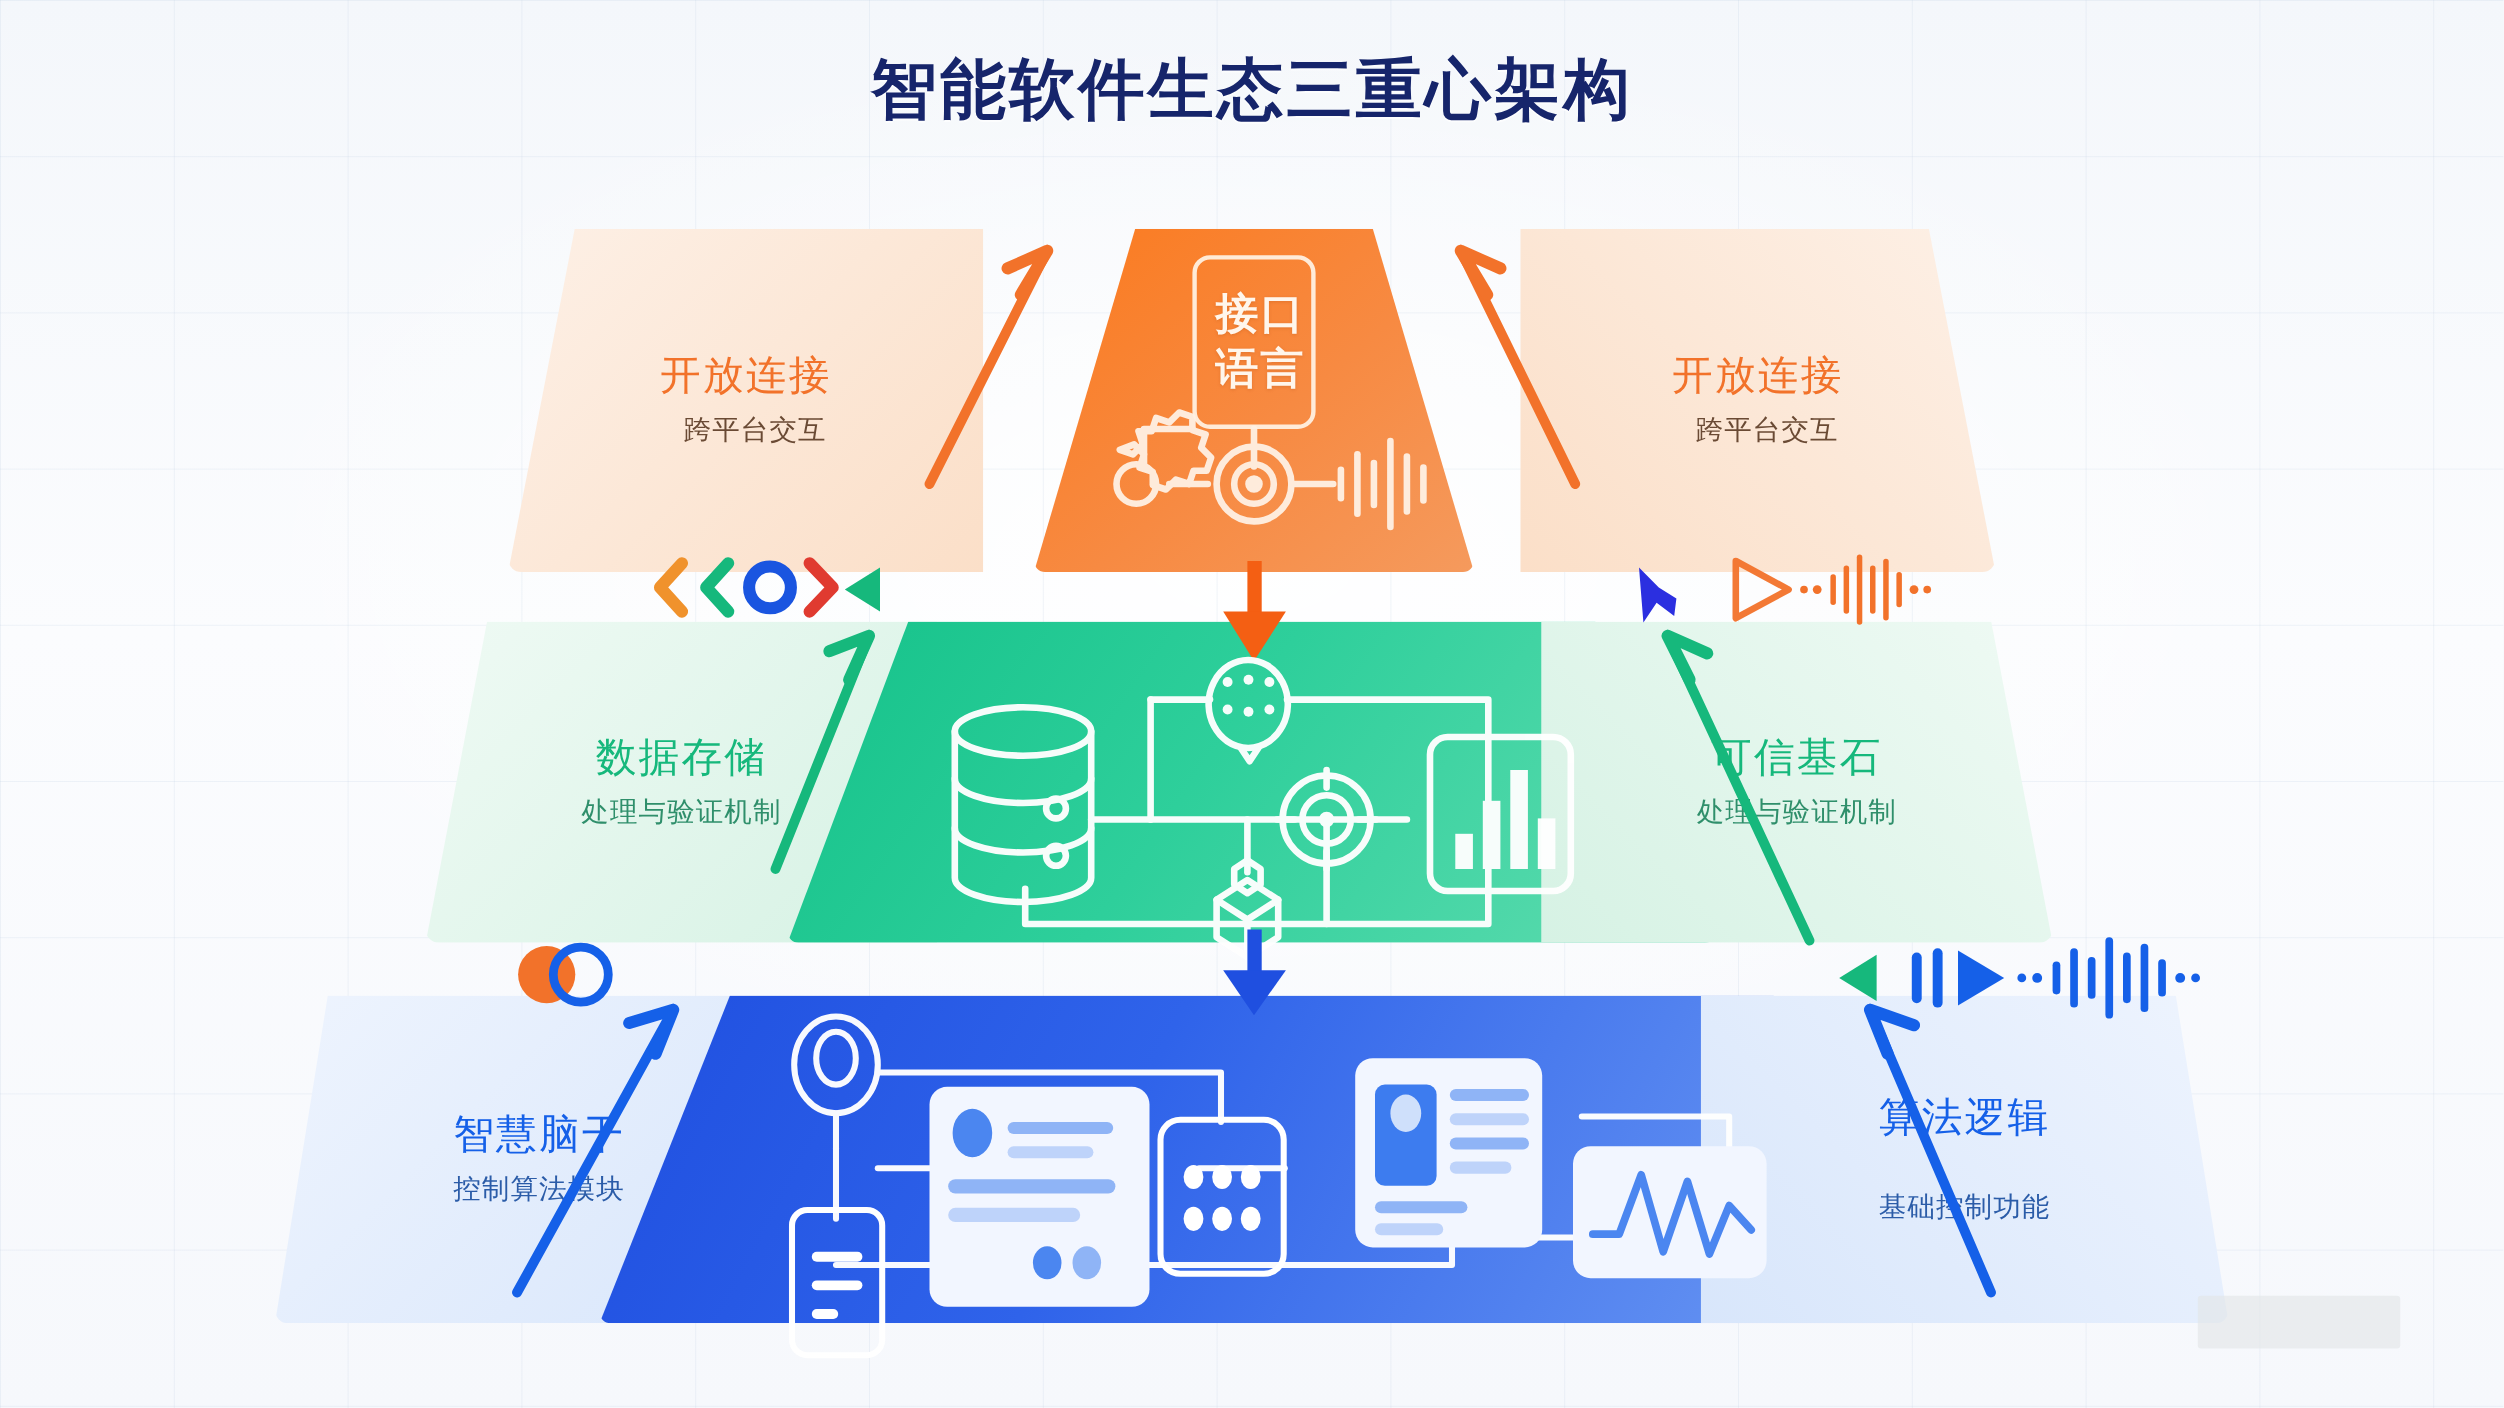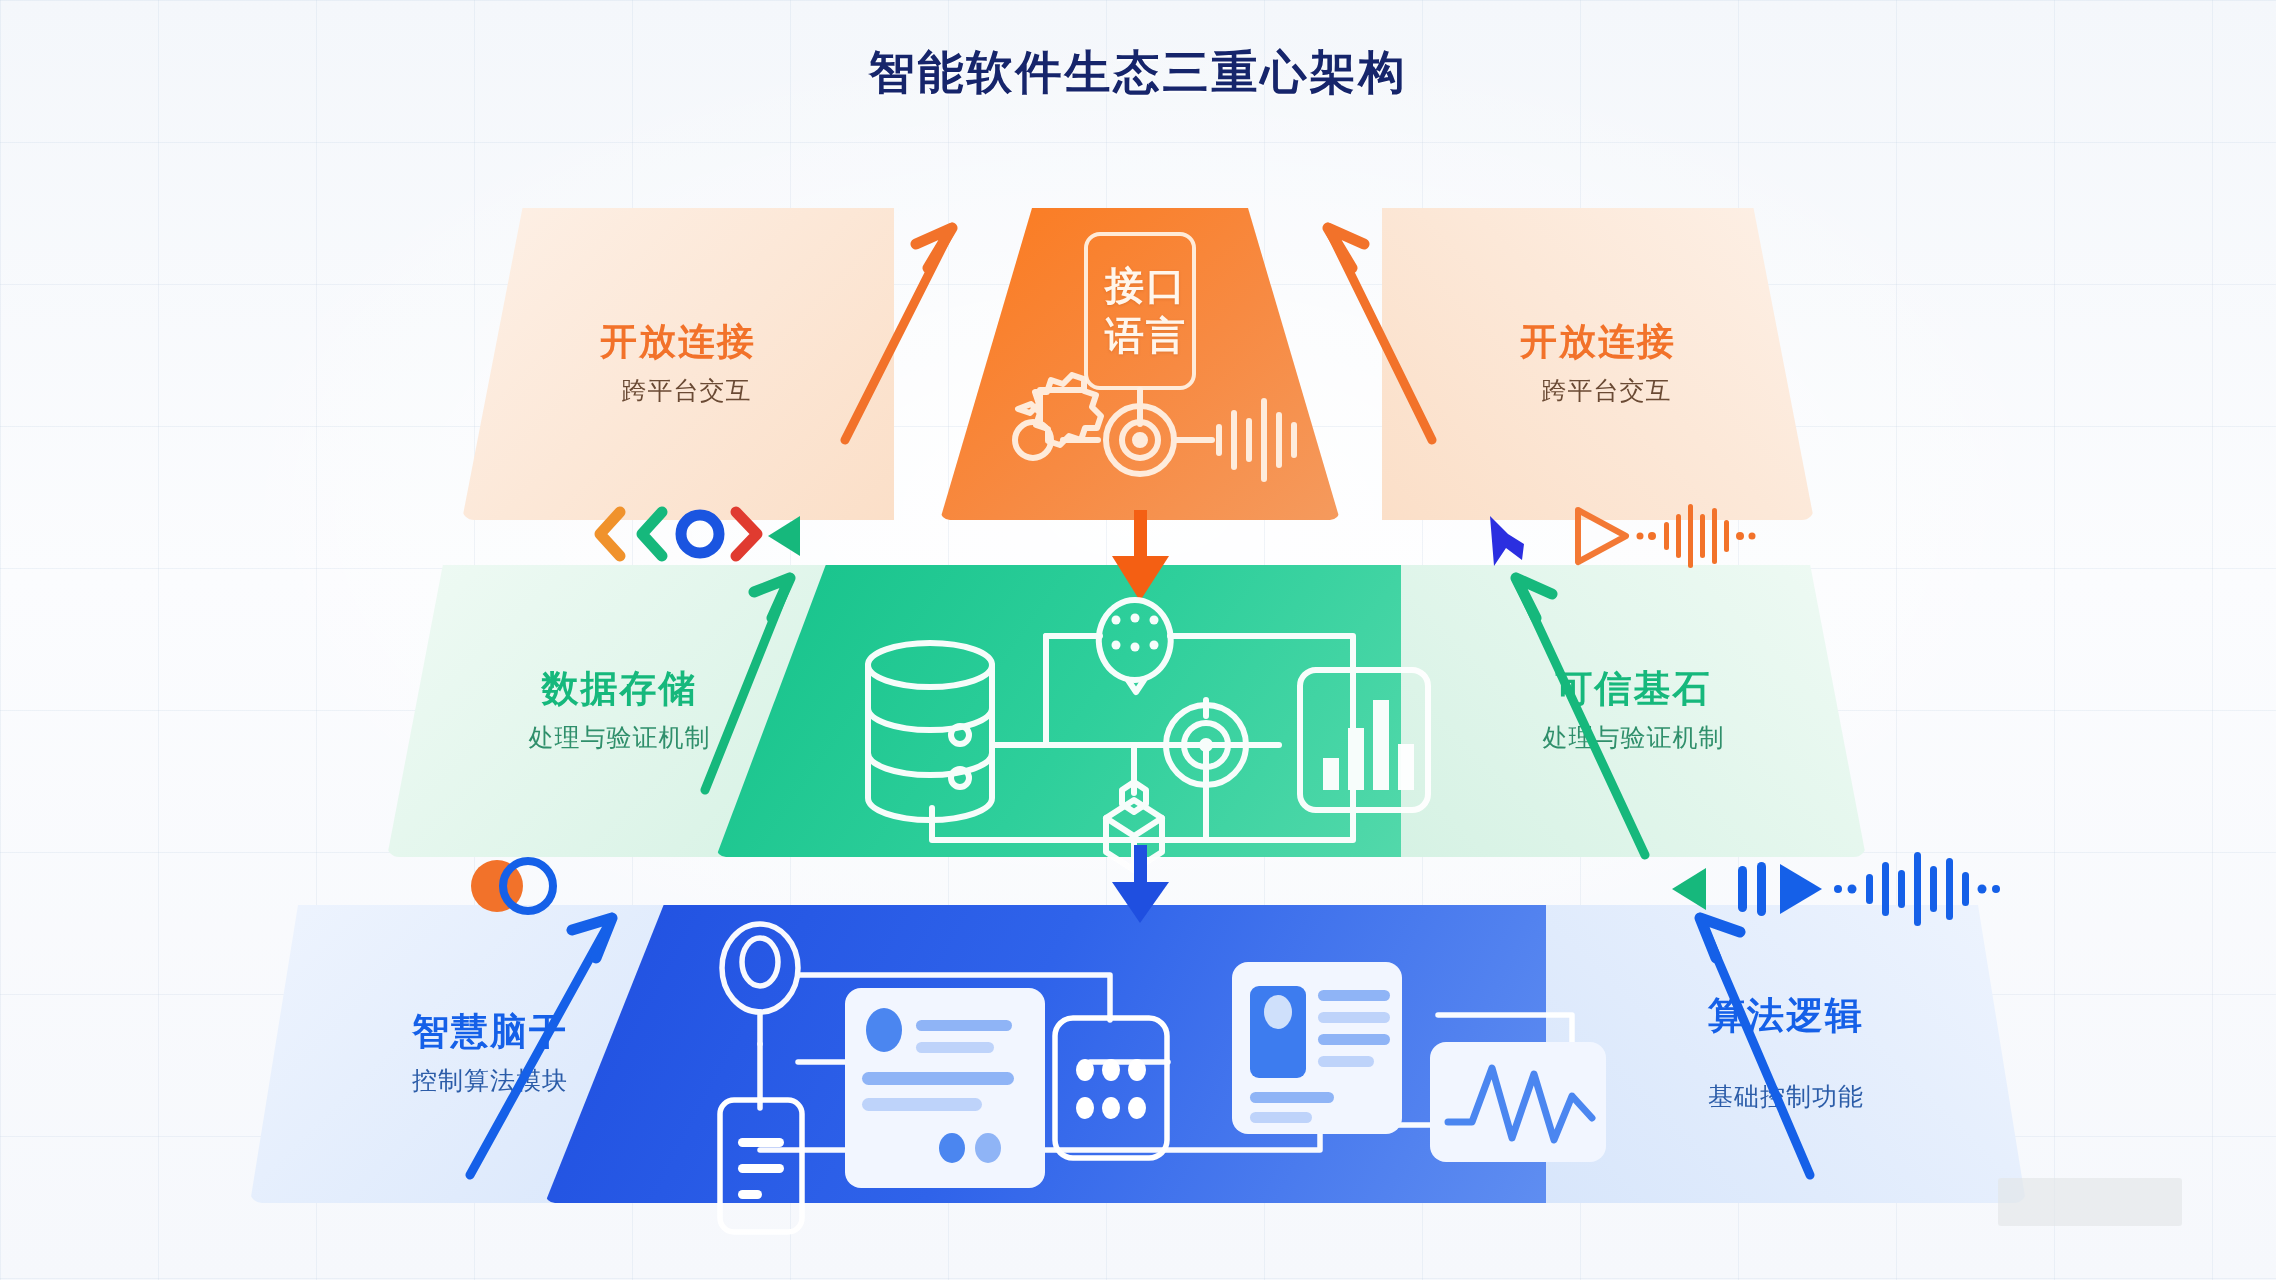--- a/index.html
+++ b/index.html
@@ -24,37 +24,37 @@
       radial-gradient(ellipse 1400px 700px at 50% 40%, rgba(255,255,255,.92), rgba(255,255,255,0) 70%),
       linear-gradient(180deg,#f4f7fb 0%, #fbfcfe 45%, #f6f8fc 100%);
     pointer-events:none;
   }
   #stage { position:absolute; inset:0; }
 
   
   #title {
     position:absolute; top:42px; left:0; width:100%;
     text-align:center;
-    font-size:46px; font-weight:bold; letter-spacing:3px;
+    font-size:60px; font-weight:bold; letter-spacing:3px;
     color:#16256b;
     text-shadow:0 2px 0 rgba(255,255,255,.7);
   }
 
   
   .row { position:absolute; left:0; width:100%; }
   #row-top    { top:208px;  height:312px; }
   #row-mid    { top:565px;  height:292px; }
   #row-bottom { top:905px;  height:298px; }
 
   .wing, .core {
     position:absolute; top:0; height:100%;
     display:flex; flex-direction:column;
     align-items:center; justify-content:center;
   }
-  .wing-label { font-size:37px; font-weight:bold; letter-spacing:2px; line-height:1.15;text-align:right; }
+  .wing-label { font-size:37px; font-weight:normal; letter-spacing:2px; line-height:1.15;text-align:right; }
   .wing-sub   { font-size:25px; margin-top:11px; letter-spacing:1px; }
 
   
   #wing-tl {
     left:462px; width:432px;
     background:linear-gradient(135deg,#fdf0e6 0%,#fbdfc8 100%);
     clip-path:polygon(14% 0,100% 0,100% 100%,0 100%);
     border-radius:16px 0 0 12px;
   }
   #wing-tr {

